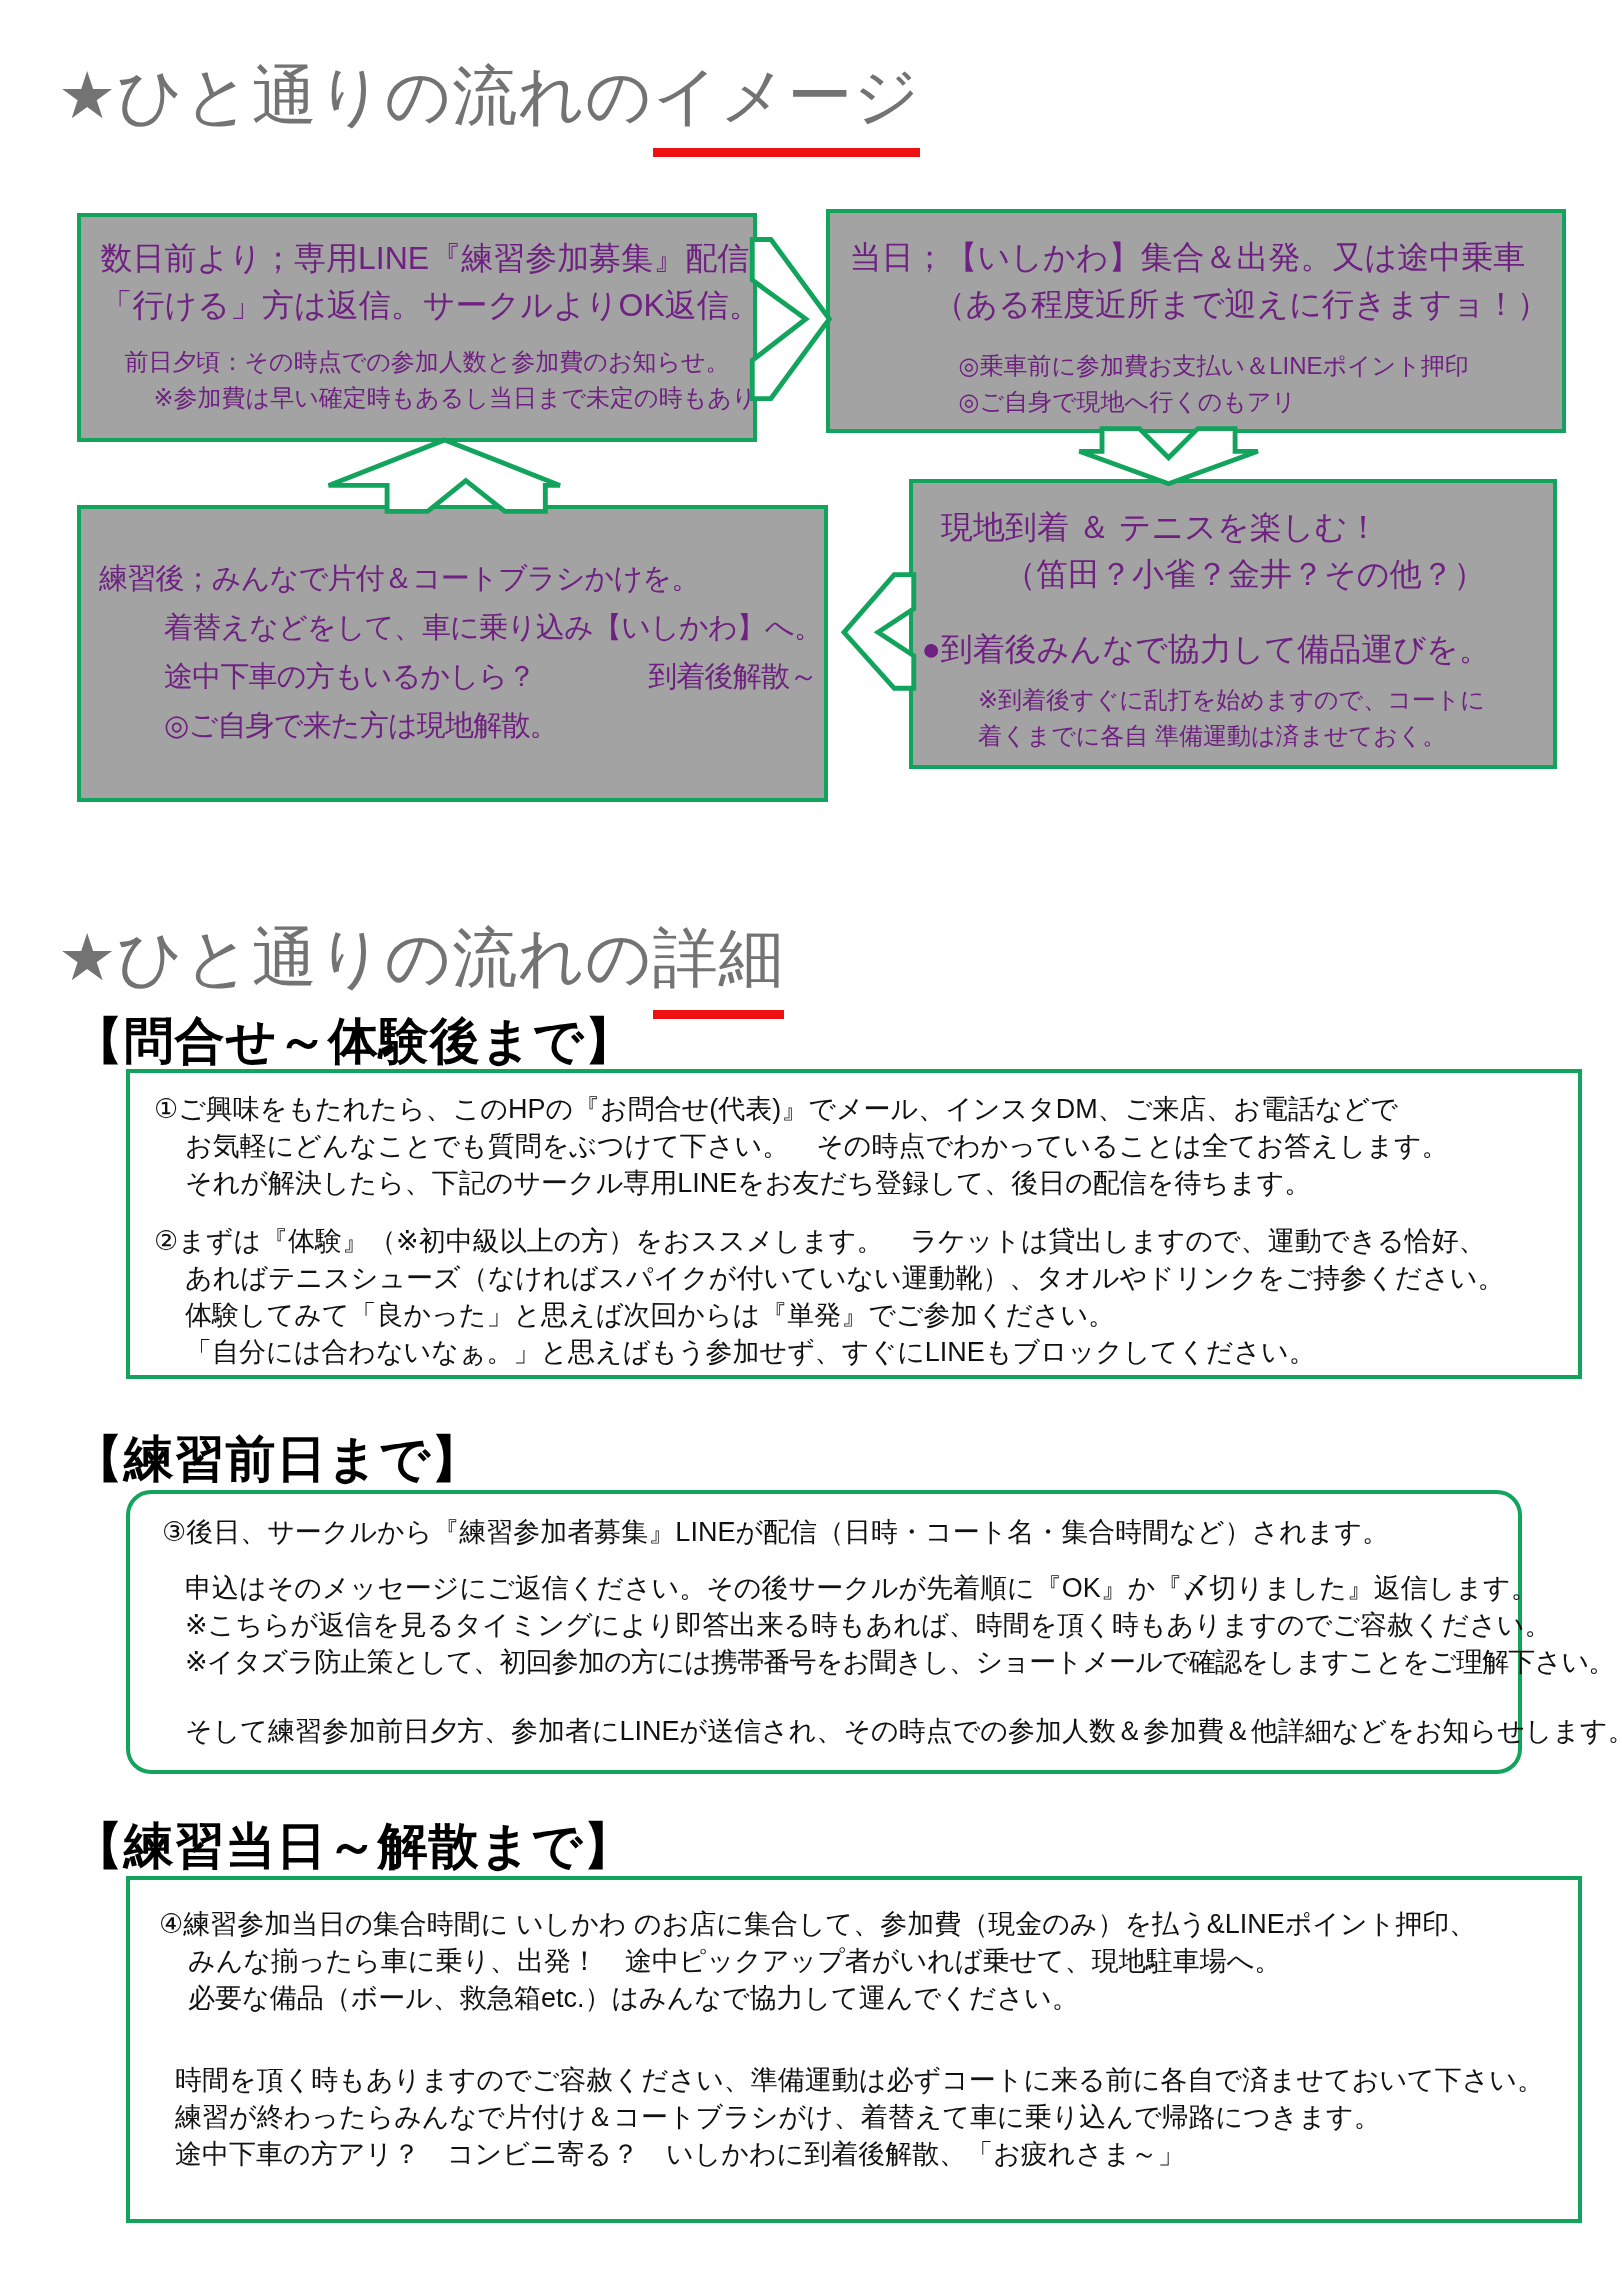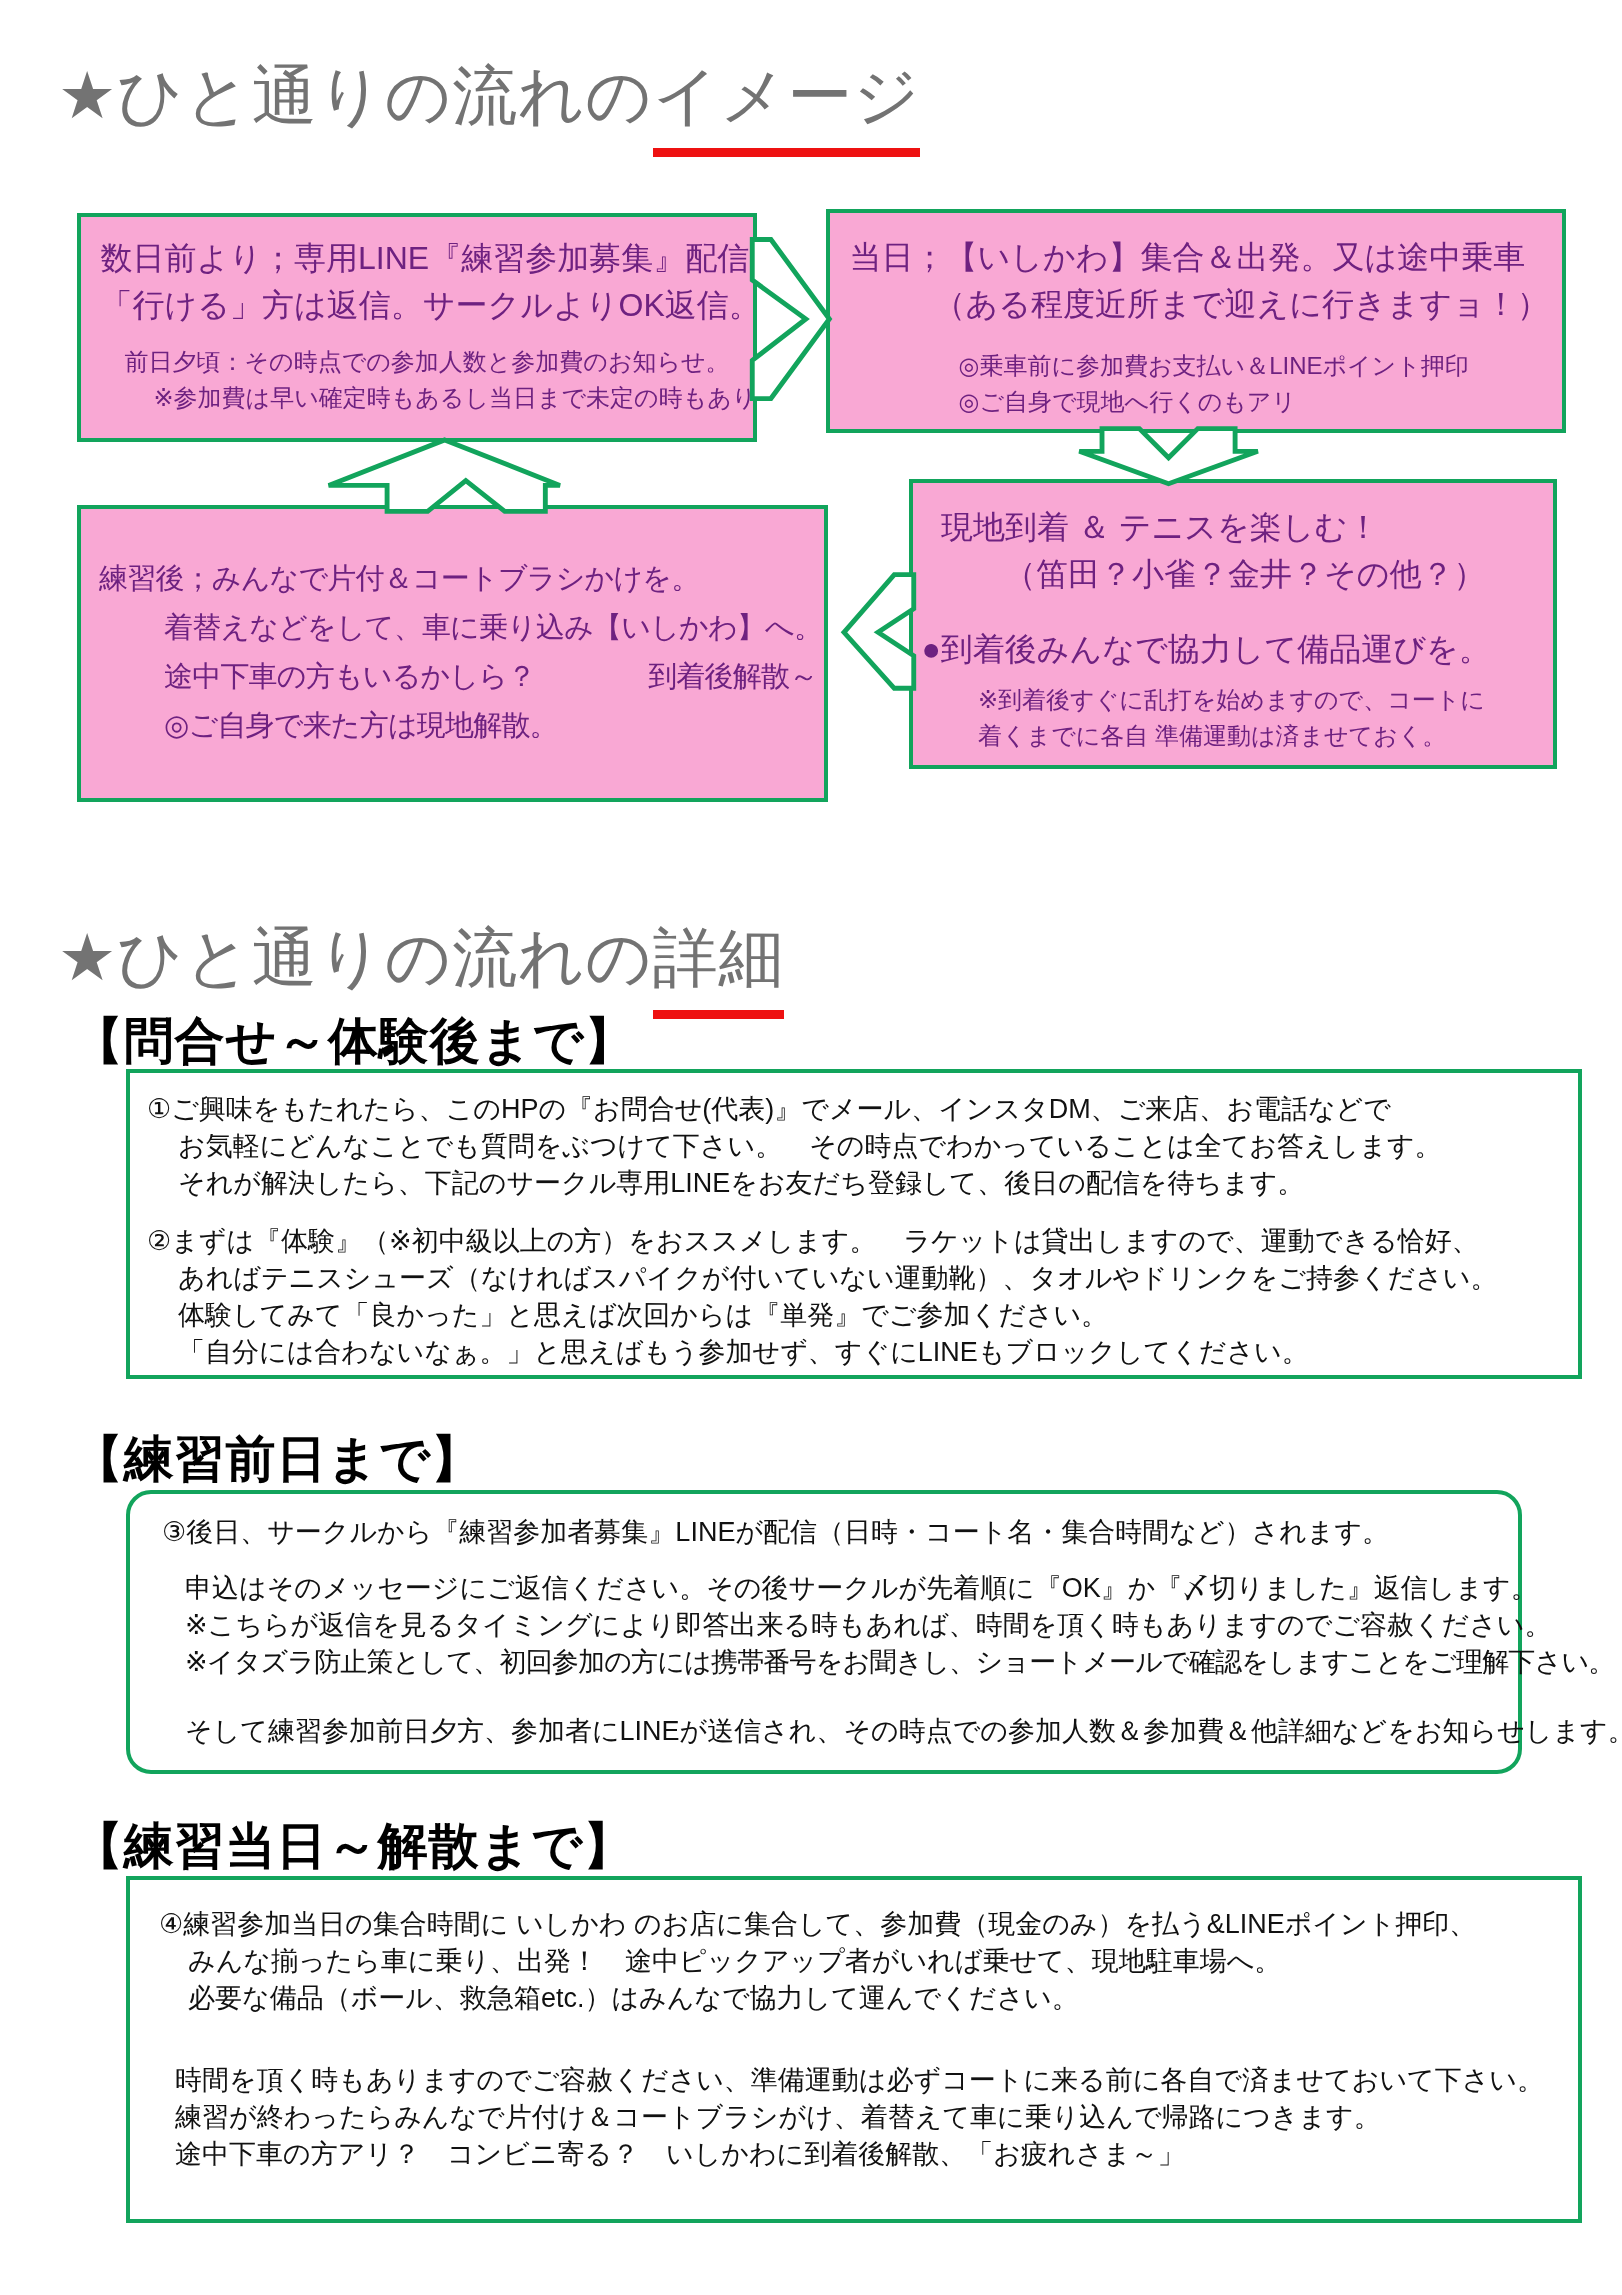--- a/index.html
+++ b/index.html
@@ -24,21 +24,21 @@
     border-bottom:9.7px solid #ee1111;
     padding-bottom:8px;
   }
   #title-image{left:58px;top:52px;}
   #title-detail{left:58px;top:914px;}
 
   
   .flowbox{
     position:absolute;
     border:4.9px solid #12a45c;
-    background:#f9a8d4;
+    background:#a3a3a3;
     color:#6e2180;
     box-sizing:border-box;
     white-space:nowrap;
   }
   .fb-line{font-size:32px;line-height:47px;}
   .fb-note{font-size:24px;line-height:36px;}
   #box-recruit{left:77px;top:213px;width:680px;height:229px;padding:18px 0 0 19.5px;}
   #box-recruit .notes{margin-top:14.6px;padding-left:24px;}
   #box-recruit .note2{padding-left:29px;}
 
@@ -74,21 +74,21 @@
   .sec-box{
     position:absolute;
     border:4px solid #12a45c;
     background:#fff;
     box-sizing:border-box;
     font-size:27px;
     line-height:37px;
     color:#111;
     white-space:nowrap;
   }
-  #sec-inquiry{left:126px;top:1069px;width:1456px;height:310px;padding:18px 0 0 17px;}
+  #sec-inquiry{left:126px;top:1069px;width:1456px;height:310px;padding:18px 0 0 24px;}
   #sec-inquiry .para2{margin-top:21px;}
   #sec-inquiry .ind{padding-left:31px;}
 
   #sec-before{left:126px;top:1490px;width:1396px;height:284px;padding:19.5px 0 0 32px;border-radius:25px;}
   #sec-before .para2{margin-top:19.5px;}
   #sec-before .para3{margin-top:32px;}
   #sec-before .ind{padding-left:23px;}
   #sec-before .tight{letter-spacing:-0.8px;}
 
   #sec-day{left:126px;top:1876px;width:1456px;height:347px;padding:26px 0 0 29px;}

